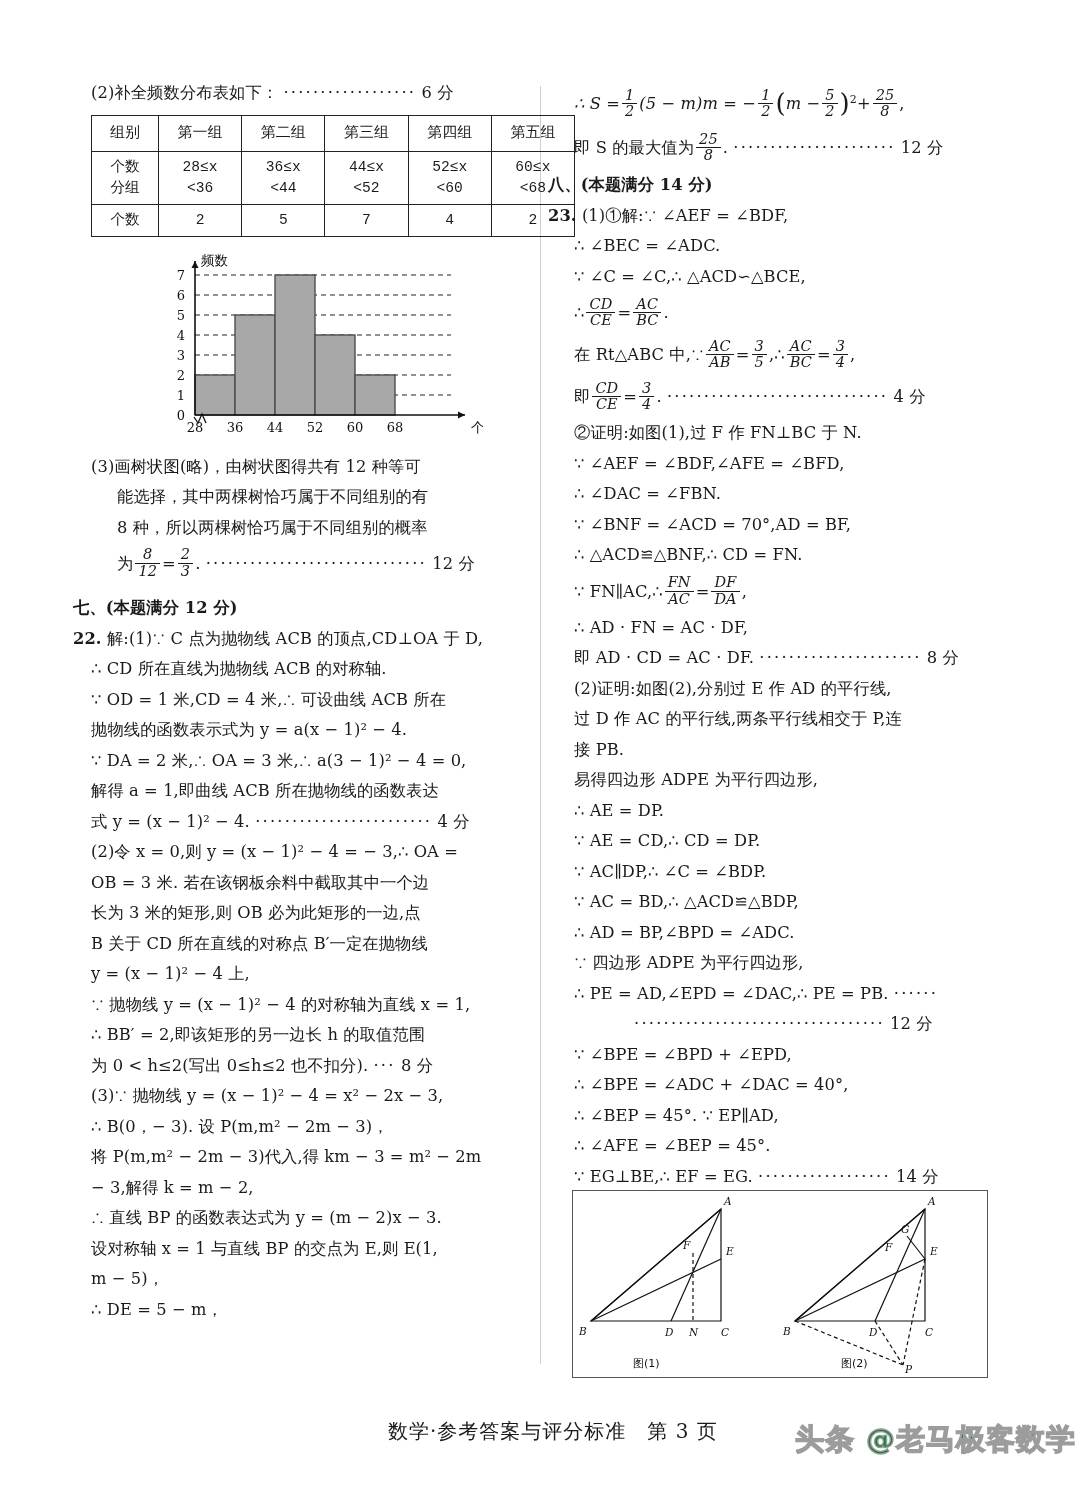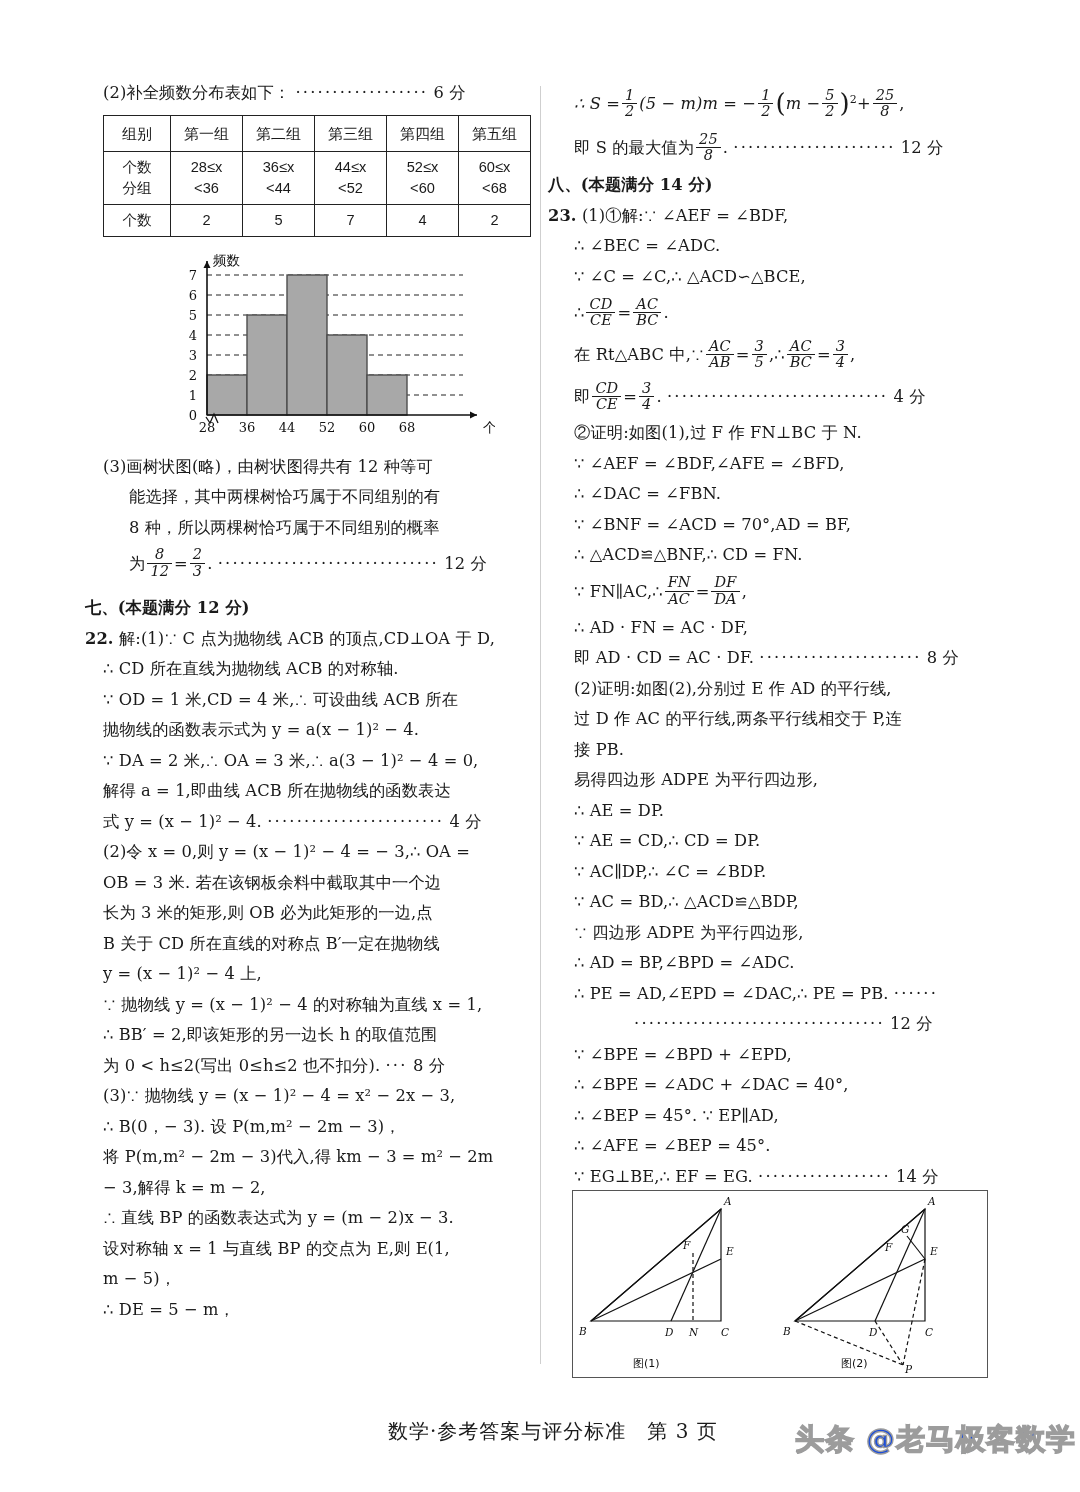--- a/index.html
+++ b/index.html
@@ -8,60 +8,60 @@
     background:#ffffff;
     font-family:"DejaVu Serif","Liberation Serif",serif;
     color:#1a1a1a;
     position:relative;
     overflow:hidden;
   }
   .page{position:absolute;left:0;top:0;width:1080px;height:1492px;}
 
   
   .col{position:absolute;top:78px;}
-  .col-left{left:103px;width:432px;}
+  .col-left{left:91px;width:432px;}
   .col-right{left:548px;width:444px;}
   .divider{position:absolute;left:540px;top:86px;width:1px;height:1278px;background:#cfcfcf;}
 
   .ln{font-size:16.3px;line-height:30.5px;white-space:nowrap;letter-spacing:.1px;}
   .ind2{padding-left:26px;}
   .ind3{padding-left:52px;}
   .bold{font-weight:bold;}
   .it{font-style:italic;font-family:"DejaVu Serif","Liberation Serif",serif;}
   .sub{font-size:11px;vertical-align:super;}
   .dots{letter-spacing:2.2px;}
 
   
   .frac{display:inline-block;vertical-align:middle;text-align:center;font-style:italic;
         line-height:1.08;margin:0 2px;position:relative;top:-1px;}
   .frac .num{display:block;border-bottom:1.2px solid #1a1a1a;padding:0 3px;font-size:14.5px;}
   .frac .den{display:block;padding:0 3px;font-size:14.5px;}
 
   
-  .freq-table{border-collapse:collapse;margin-top:6px;width:428px;
-              font-family:Liberation Sans, sans-serif;}
+  .freq-table{border-collapse:collapse;margin-top:6px;width:484px;
+              font-family:Liberation Mono, monospace;}
   .freq-table td{border:1.1px solid #222;text-align:center;font-size:14.6px;
                  padding:5px 2px;line-height:21px;}
   .freq-table .outer{border-width:1.9px;}
   .freq-table tr:first-child td{font-size:15px;padding:7px 2px;}
   .gname{width:62px;}
 
   
   .chart-wrap{position:relative;width:330px;height:205px;margin:10px 0 0 62px;}
   .chart-svg{position:absolute;left:0;top:0;}
 
   
   .fig-box{position:absolute;left:572px;top:1190px;width:414px;height:186px;
            border:1.1px solid #555;}
 
   
   .footer{position:absolute;left:388px;top:1418px;font-size:20px;
           font-family:"DejaVu Serif","Liberation Serif",serif;letter-spacing:1px;}
   .watermark{position:absolute;left:795px;top:1420px;font-size:29px;font-weight:bold;
-             color:#1d4ed8;-webkit-text-stroke:1.4px #9c9c9c;
+             color:#15803d;-webkit-text-stroke:1.4px #9c9c9c;
              font-family:"DejaVu Sans","Liberation Sans",sans-serif;letter-spacing:1px;}
 </style>
 </head>
 <body>
 
 <div class="page">
 
   <div class="divider"></div>
 
   <div class="col col-left">
@@ -260,22 +260,22 @@
     </div>
 
     <div class="ln ind2">(2)证明:如图(2),分别过 E 作 AD 的平行线,</div>
     <div class="ln ind2">过 D 作 AC 的平行线,两条平行线相交于 P,连</div>
     <div class="ln ind2">接 PB.</div>
     <div class="ln ind2">易得四边形 ADPE 为平行四边形,</div>
     <div class="ln ind2">∴ AE = DP.</div>
     <div class="ln ind2">∵ AE = CD,∴ CD = DP.</div>
     <div class="ln ind2">∵ AC∥DP,∴ ∠C = ∠BDP.</div>
     <div class="ln ind2">∵ AC = BD,∴ △ACD≌△BDP,</div>
+    <div class="ln ind2">∴ AD = BP,∠BPD = ∠ADC.</div>
     <div class="ln ind2">∵ 四边形 ADPE 为平行四边形,</div>
-    <div class="ln ind2">∴ AD = BP,∠BPD = ∠ADC.</div>
 
     <div class="ln ind2">
       <span>∴ PE = AD,∠EPD = ∠DAC,∴ PE = PB.</span>
       <span class="dots">······</span>
     </div>
     <div class="ln ind3" style="padding-left:86px;">
       <span class="dots">··································</span>
       <span>12 分</span>
     </div>
 

